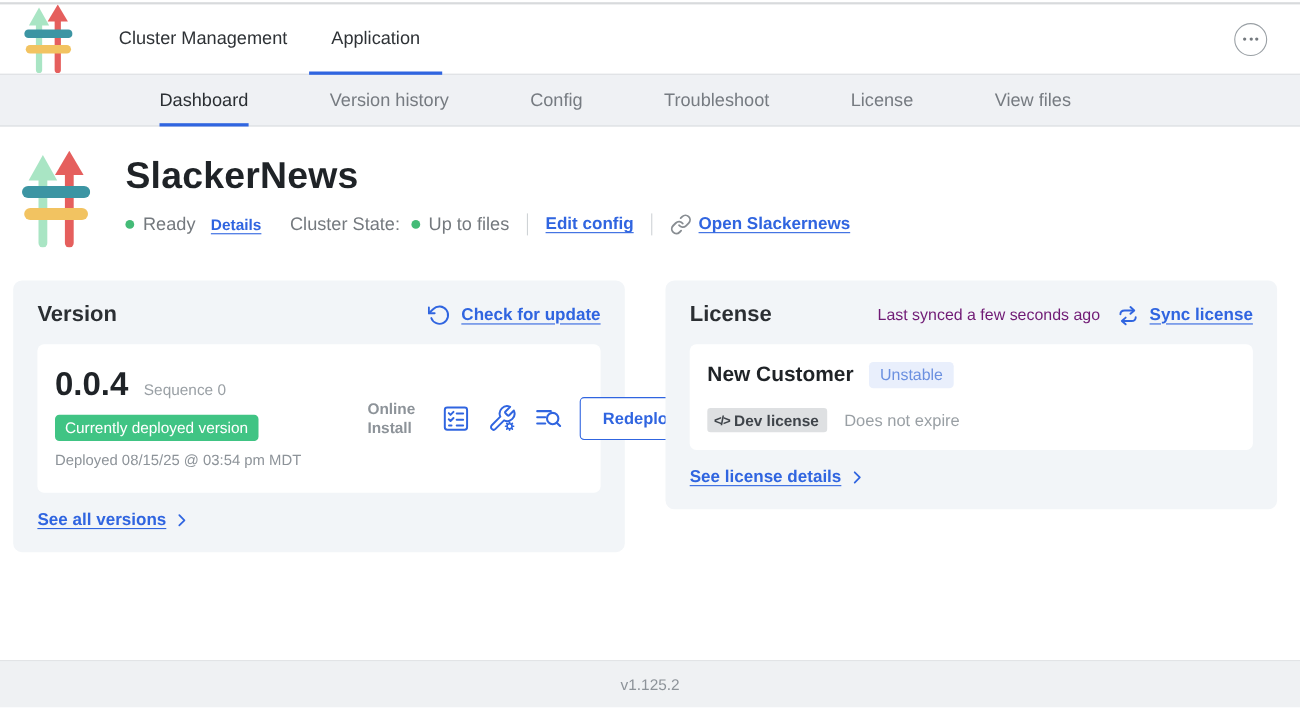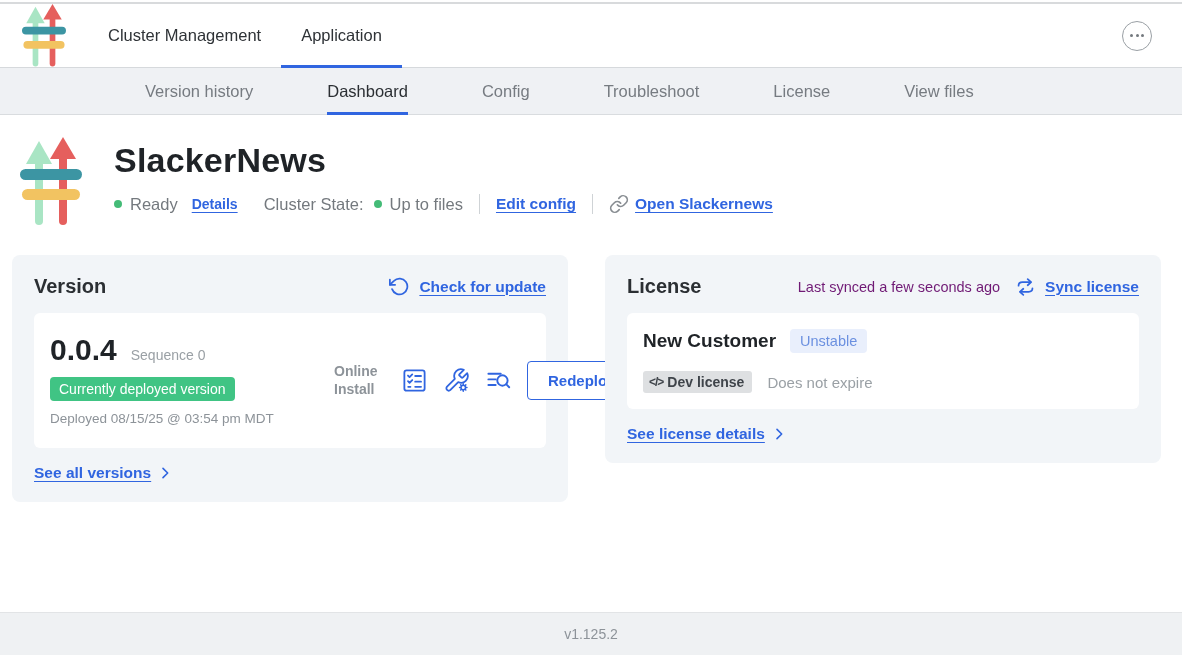--- a/index.html
+++ b/index.html
@@ -109,21 +109,21 @@
   .lic-row2 { display:flex; align-items:center; margin-top:18px; }
   .type-tag {
     display:flex; align-items:center; gap:4px; background:#dee0e2; color:#3f444a;
     font-size:14px; font-weight:bold; padding:3px 8px 3px 6px; border-radius:3px;
   }
   .code-glyph { font-size:12px; font-weight:bold; letter-spacing:-1px; }
   .expiry { margin-left:15px; font-size:15px; color:#9aa0a5; }
 
   
   .footer {
-    position:absolute; left:0; right:0; bottom:0; height:43px;
+    position:absolute; left:0; right:0; bottom:12px; height:43px;
     background:#eff1f3; border-top:1px solid #e2e4e6;
     display:flex; align-items:center; justify-content:center;
     font-size:14px; color:#8d9399;
   }
   svg { display:block; }
 </style>
 </head>
 <body>
 
 <div class="topbar">
@@ -140,22 +140,22 @@
     <div class="top-tab active">Application</div>
   </div>
   <button class="menu-btn">
     <i></i>
     <i></i>
     <i></i>
   </button>
 </div>
 
 <div class="subnav">
+  <div class="subnav-item active">Dashboard</div>
   <div class="subnav-item">Version history</div>
-  <div class="subnav-item active">Dashboard</div>
   <div class="subnav-item">Config</div>
   <div class="subnav-item">Troubleshoot</div>
   <div class="subnav-item">License</div>
   <div class="subnav-item">View files</div>
 </div>
 
 <div class="app-header">
   <svg class="logo-big" viewBox="0 0 62 88" aria-hidden="true">
     <path d="M15 84 V24 h8 V84 a4 4 0 0 1 -8 0 Z" fill="#a9e5c4"></path>
     <polygon points="19,4 6,27 32,27" fill="#a9e5c4"></polygon>

